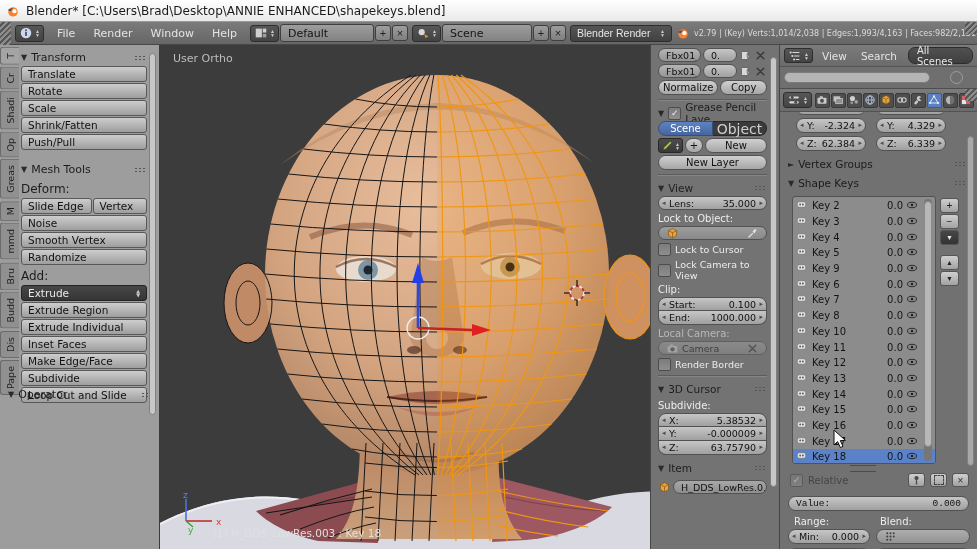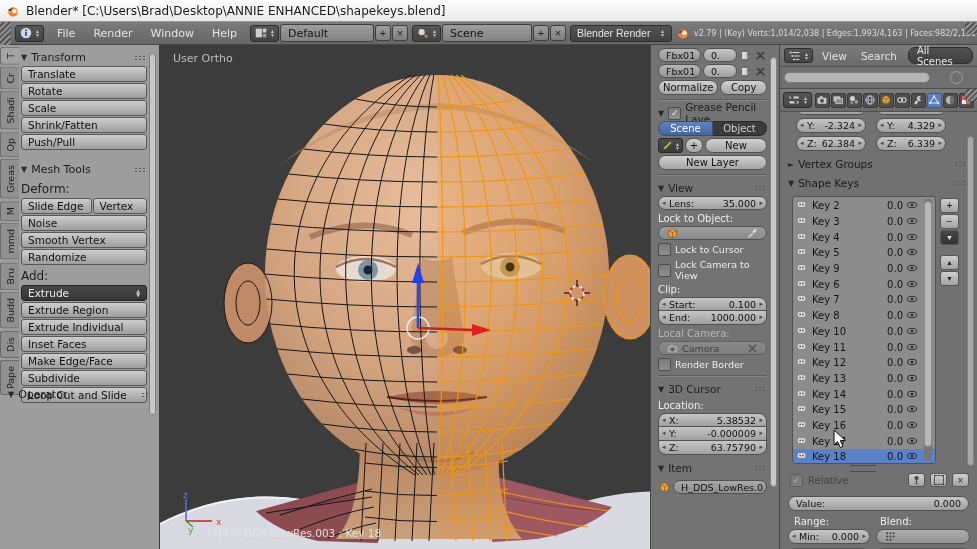--- a/index.html
+++ b/index.html
@@ -79,21 +79,21 @@
   .sep{height:1px;background:#5c5c5c;border-bottom:1px solid #868686;margin:4px 0;}
   .np{height:16px;}
   .ph-label{font-size:10.5px;color:#1e1e1e;}
   .chk{width:11px;height:11px;flex:none;background:linear-gradient(#7c7c7c,#8e8e8e);border:1px solid #4c4c4c;
     border-radius:2px;color:#ececec;font-size:9px;line-height:10px;text-align:center;}
   .chk.on::before{content:"✓";}
   .seg{display:flex;height:15px;margin-bottom:2px;}
   .seg-on{flex:1;display:flex;align-items:center;justify-content:center;background:linear-gradient(#5d83c5,#46659d);
     border:1px solid #364e7c;border-radius:8px 0 0 8px;color:#fff;font-size:10px;}
   .seg-off{flex:1;display:flex;align-items:center;justify-content:center;background:#3b3b3b;border:1px solid #292929;
-    border-left:none;border-radius:0 8px 8px 0;color:#cfcfcf;font-size:10px;}
+    border-left:none;border-radius:0 8px 8px 0;color:#cfcfcf;font-size:14px;}
   .dkbtn{display:inline-flex;align-items:center;gap:1px;background:linear-gradient(#4c4c4c,#3a3a3a);
     border:1px solid #282828;border-radius:3px;height:15px;padding:0 2px;}
   .plabel{font-size:10px;color:#ececec;margin:3px 0 2px;}
   .plabel0{font-size:9.5px;color:#ececec;}
   .chkrow{display:flex;align-items:center;gap:4px;margin:3px 0;}
   .stack{margin-bottom:2px;}
   .stack .pill{border-radius:0;margin-bottom:0;border-top-width:0;}
   .stack .pill:first-child{border-radius:8px 8px 0 0;border-top-width:1px;}
   .stack .pill:last-child{border-radius:0 0 8px 8px;}
   .objfield{justify-content:space-between;background:linear-gradient(#9d9d9d,#898989);}
@@ -151,21 +151,21 @@
   .sbtn.dnbtn::before{content:"▼";font-size:7px;}
   .gap8{height:8px;}
   .props-scroll{right:3px;top:24px;height:330px;background:#a8a8a8;}
   .rel-row{position:absolute;left:10px;right:8px;top:361px;display:flex;align-items:center;gap:5px;}
   .rel-label{font-size:10px;color:#454545;}
   .rel-row .grow{flex:1;}
   .tinybtn{width:17px;height:14px;background:linear-gradient(#cfcfcf,#a2a2a2);border:1px solid #555;border-radius:3px;
     display:inline-flex;align-items:center;justify-content:center;box-sizing:border-box;padding:0;color:#333;}
   .tinybtn.xbtn::before{content:"×";font-size:10px;}
   .dotsq{width:8px;height:8px;border:1px dashed #444;}
-  .value-pill{position:absolute;left:8px;right:8px;top:384px;height:15px;}
+  .value-pill{position:absolute;left:8px;right:8px;top:384px;height:15px;font-family:Liberation Mono, monospace;}
   .rb-label{position:absolute;top:404px;font-size:10px;color:#ececec;}
   .min-pill{position:absolute;left:8px;top:417px;width:82px;height:15px;}
   .blend-pill{position:absolute;left:96px;top:417px;width:94px;height:15px;justify-content:flex-start;gap:4px;
     background:linear-gradient(#aeaeae,#929292);}
   .max-pill{position:absolute;left:8px;top:436px;width:82px;height:15px;}
   .basis-pill{position:absolute;left:96px;top:436px;width:94px;height:15px;justify-content:flex-start;gap:4px;}
   
   .mouse-cursor{position:absolute;left:833px;top:429px;z-index:60;}
 </style>
 </head>
@@ -623,21 +623,21 @@
     <div class="chkrow">
       <span class="chk"></span>
       <span class="plabel0">Render Border</span>
     </div>
     <div class="sep"></div>
     <div class="p-head np">
       <span class="tri"></span>
       <span class="ph-label">3D Cursor</span>
       <span class="drag-dots"></span>
     </div>
-    <div class="plabel">Location:</div>
+    <div class="plabel">Subdivide:</div>
     <div class="stack">
       <div class="pill num">
         <span>X:</span>
         <span>5.38532</span>
       </div>
       <div class="pill num">
         <span>Y:</span>
         <span>-0.000009</span>
       </div>
       <div class="pill num">

